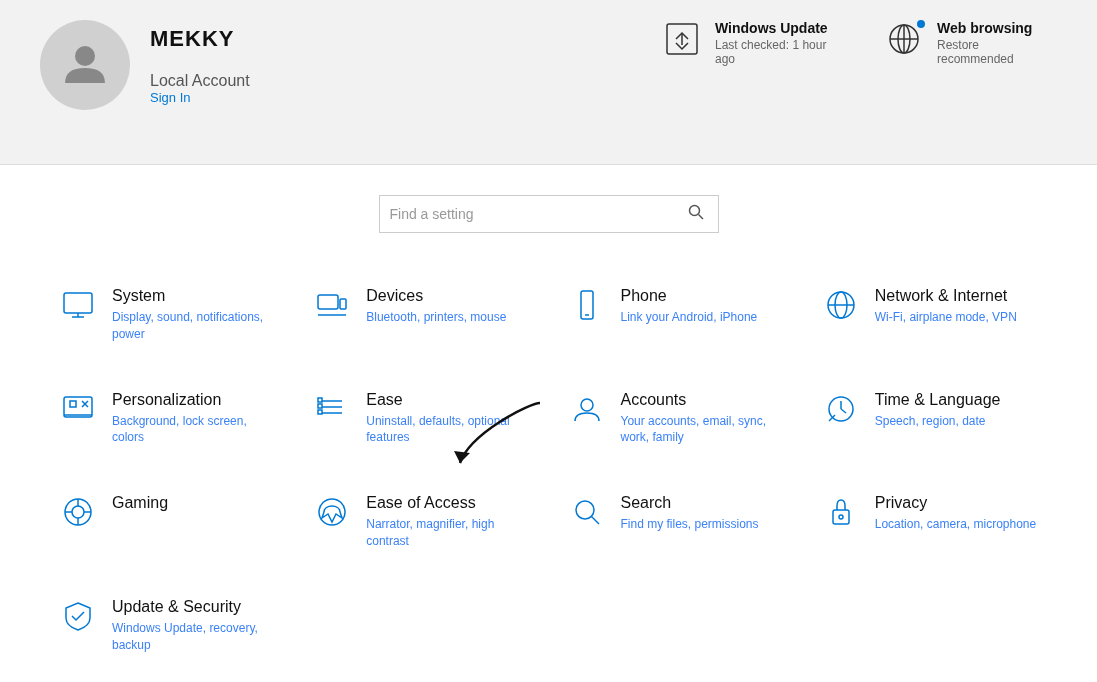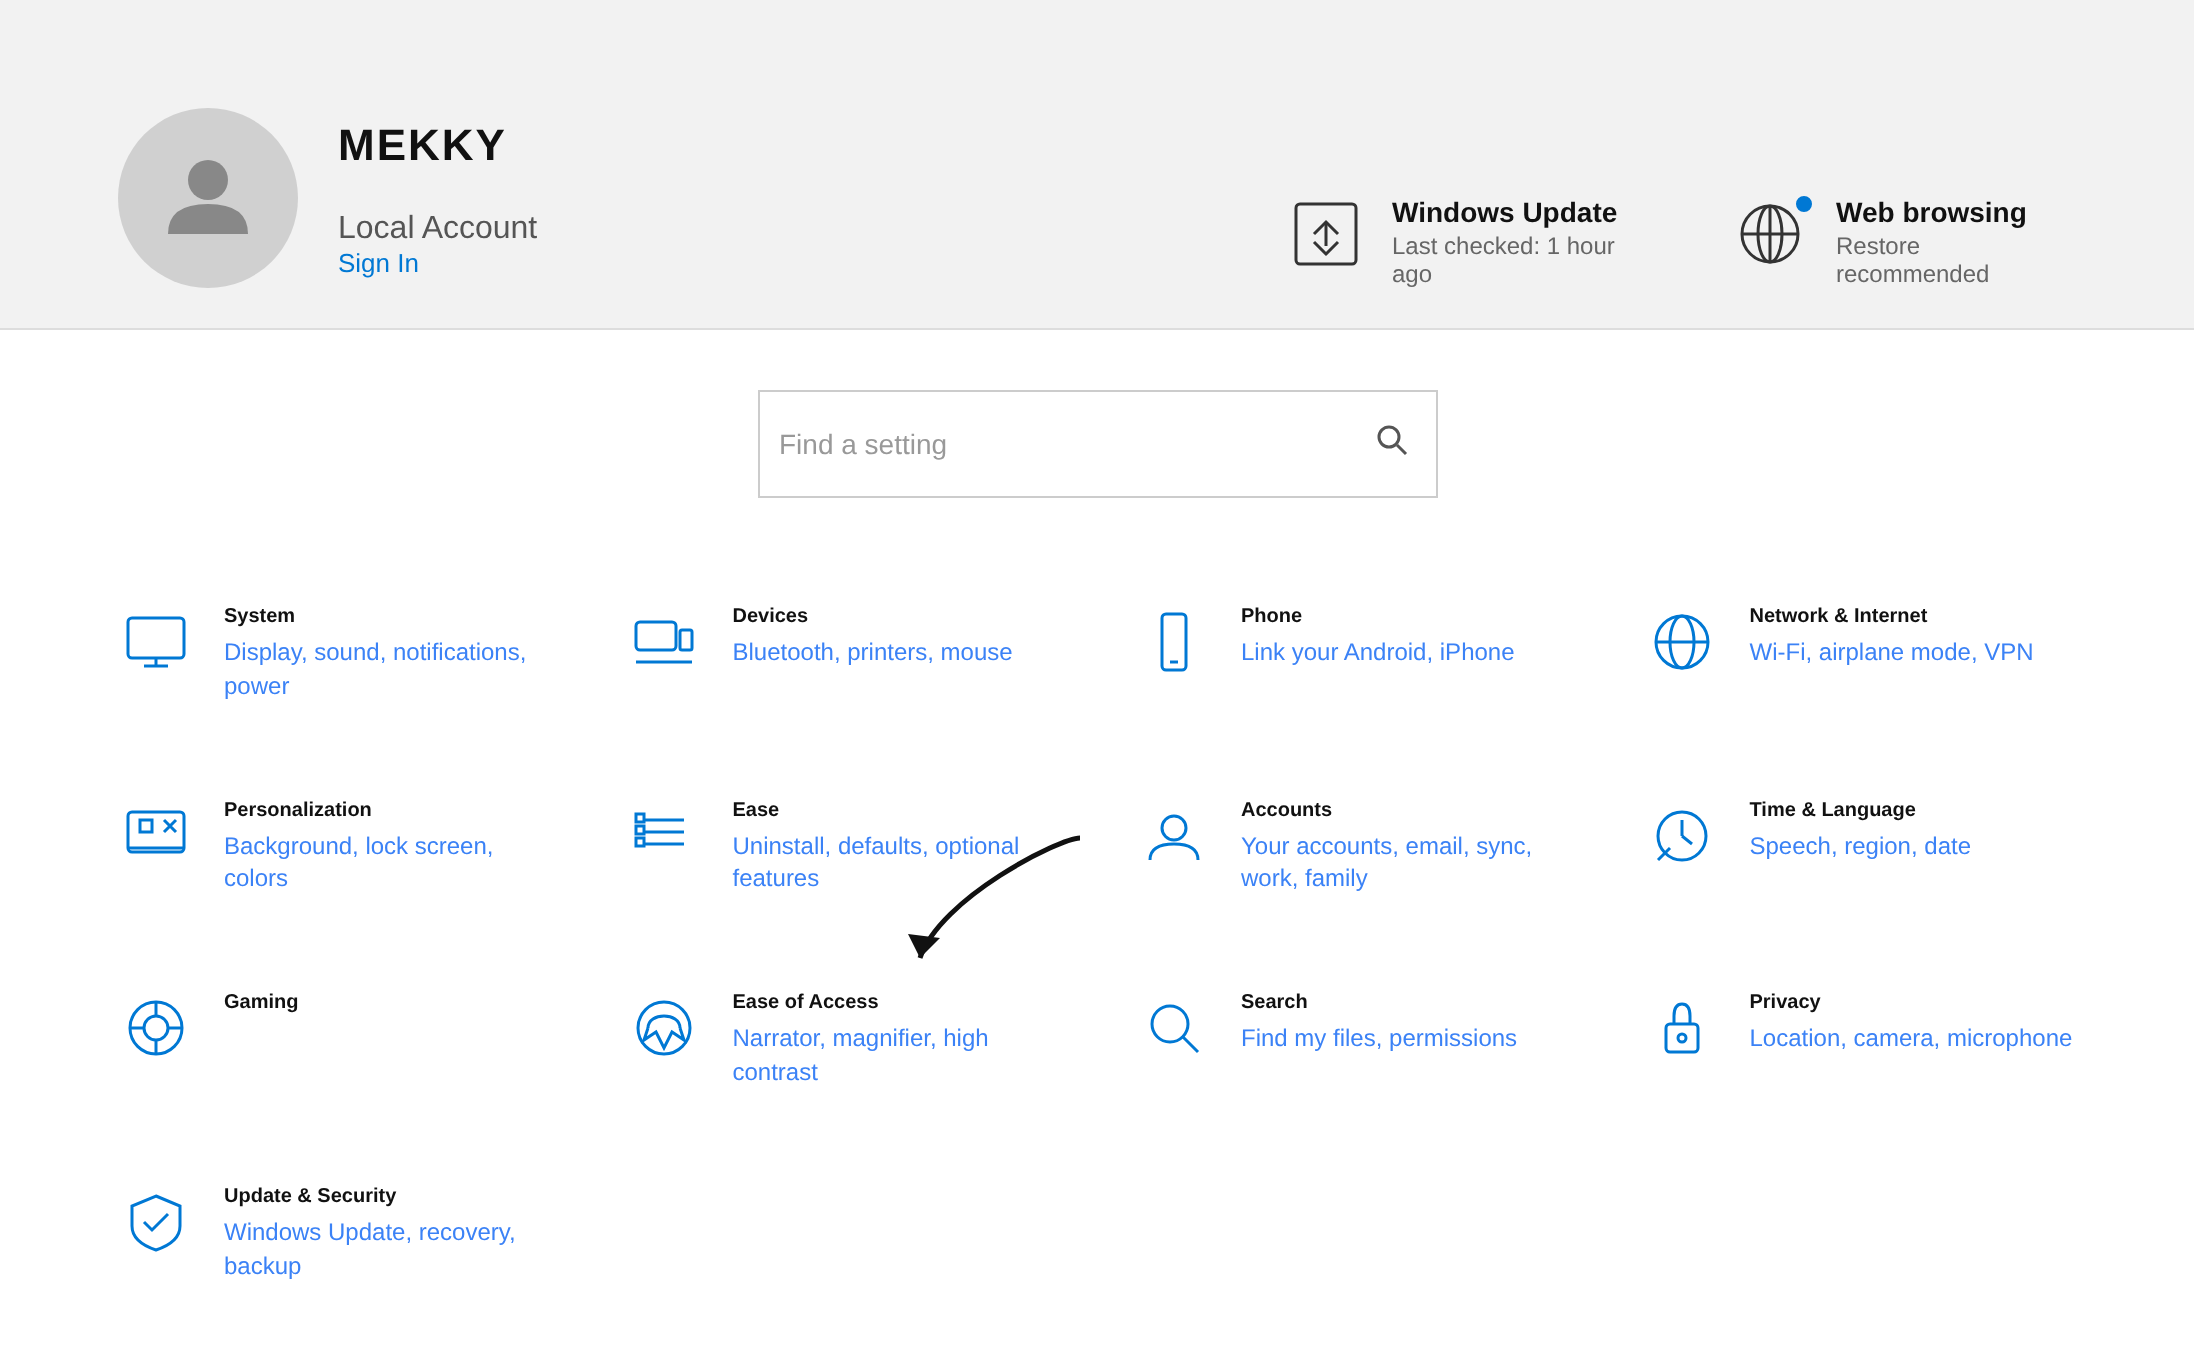--- a/index.html
+++ b/index.html
@@ -7,23 +7,23 @@
       font-family: 'Segoe UI', Arial, sans-serif;
       background: #f2f2f2;
       width: 1097px;
       min-height: 682px;
       color: #333;
     }
 
     
     .header {
       background: #f2f2f2;
-      padding: 20px 59px;
-      display: flex;
-      align-items: flex-end;
+      padding: 20px 40px;
+      display: flex;
+      align-items: flex-start;
       border-bottom: 1px solid #ddd;
       min-height: 165px;
     }
     .user-section {
       display: flex;
       align-items: center;
       gap: 20px;
       flex: 1;
     }
     .avatar-circle {
@@ -116,21 +116,21 @@
       display: flex;
       justify-content: center;
       padding: 30px 40px 20px;
       background: #fff;
     }
     .search-box {
       display: flex;
       align-items: center;
       border: 1px solid #ccc;
       width: 340px;
-      height: 54px;
+      height: 38px;
       background: #fff;
       padding: 0 10px;
     }
     .search-input {
       border: none;
       outline: none;
       flex: 1;
       font-size: 14px;
       color: #333;
       background: transparent;
@@ -180,22 +180,22 @@
       height: 32px;
       fill: none;
       stroke: #0078d4;
       stroke-width: 1.5;
     }
     .settings-text {
       display: flex;
       flex-direction: column;
     }
     .settings-title {
-      font-size: 10px;
-      font-weight: 700;
+      font-size: 16px;
+      font-weight: 400;
       color: #111;
       margin-bottom: 4px;
     }
     .settings-desc {
       font-size: 12px;
       color: #3b82f6;
       line-height: 1.4;
     }
 
     .settings-grid-wrapper {

